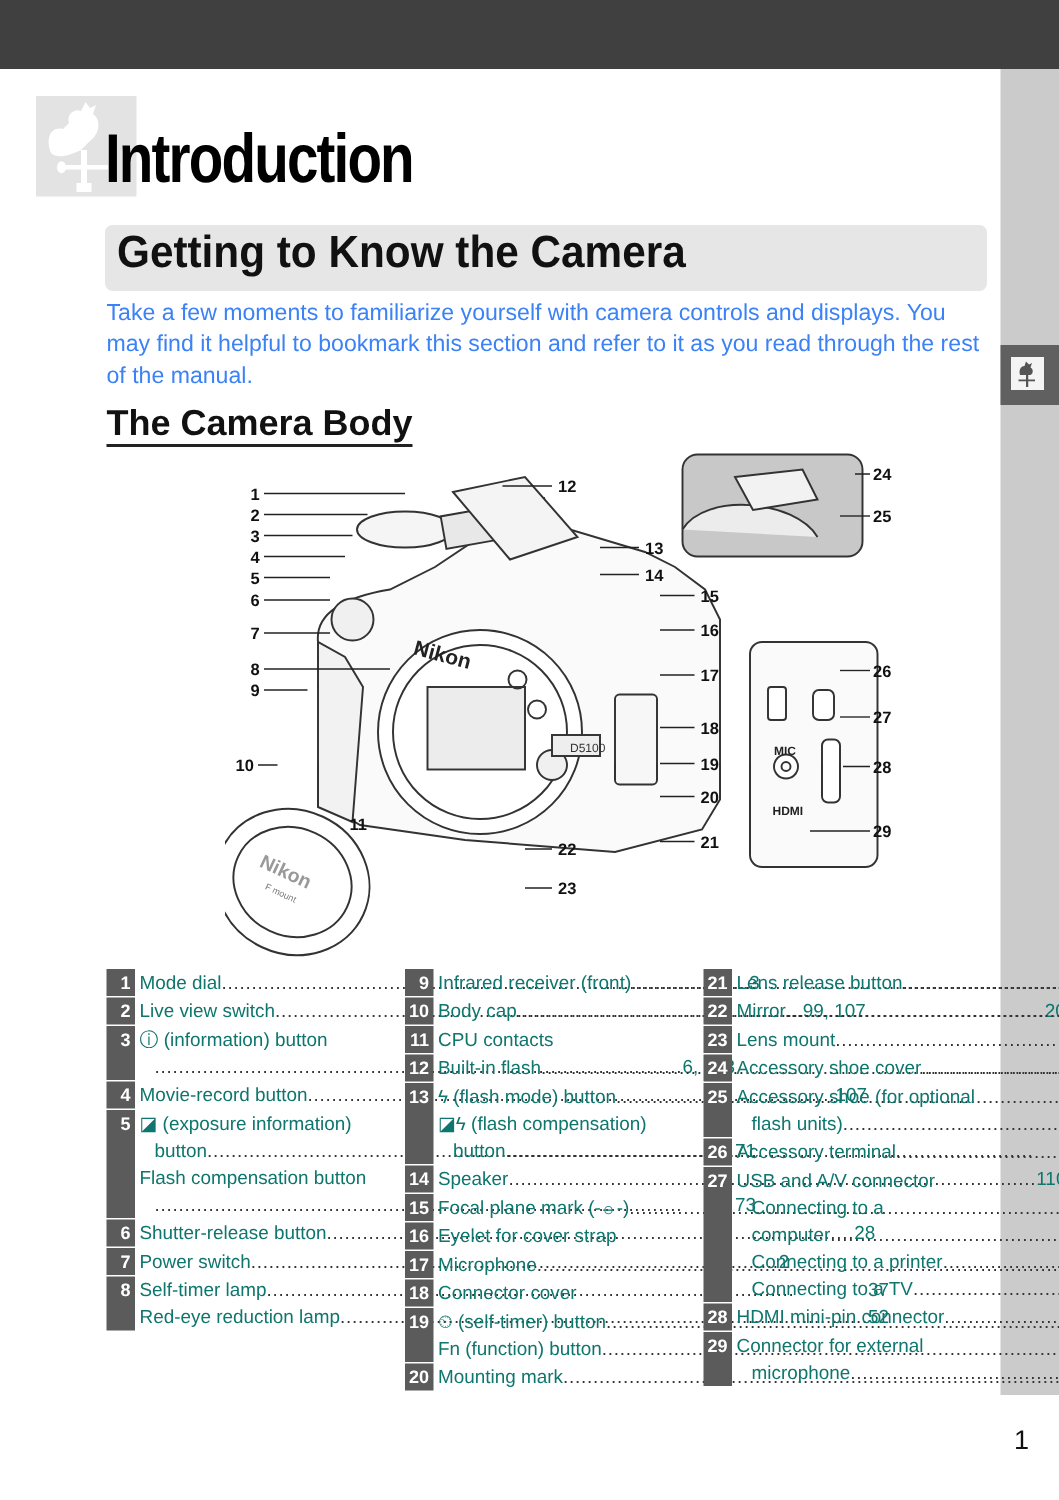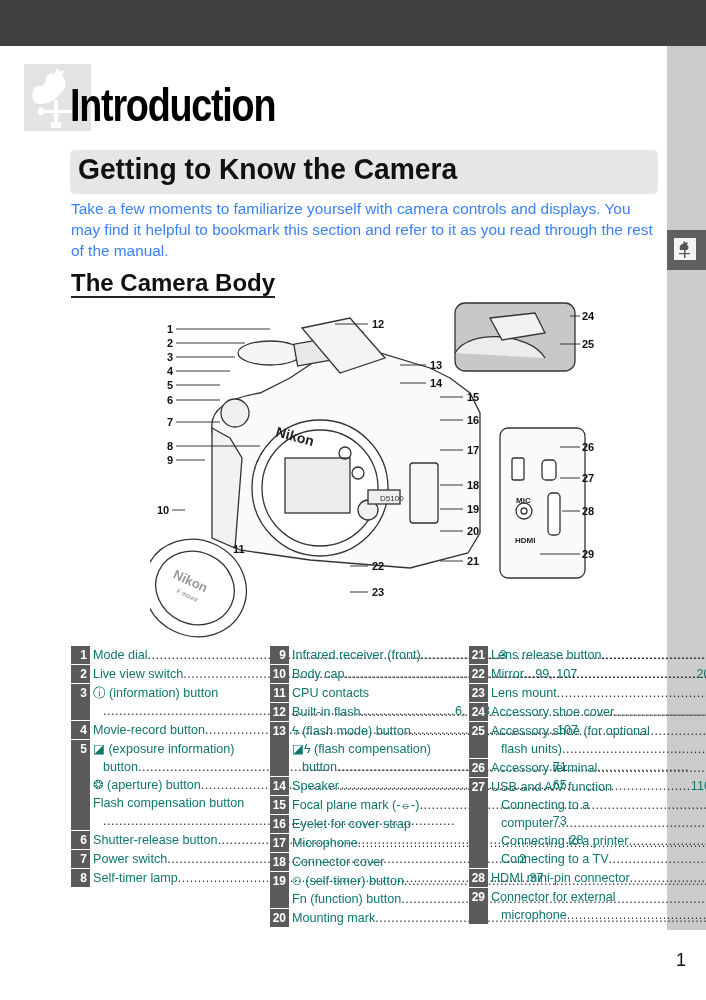--- a/index.html
+++ b/index.html
@@ -233,25 +233,20 @@
           <div class="line nodots">
             <span class="t">◪ (exposure information)</span>
             <span class="dots"></span>
             <span class="p"></span>
           </div>
           <div class="line indent">
             <span class="t">button </span>
             <span class="dots"></span>
             <span class="p">71</span>
           </div>
-          <div class="line">
-            <span class="t">❂ (aperture) button </span>
-            <span class="dots"></span>
-            <span class="p">65</span>
-          </div>
           <div class="line nodots">
             <span class="t">Flash compensation button</span>
             <span class="dots"></span>
             <span class="p"></span>
           </div>
           <div class="line indent">
             <span class="t"></span>
             <span class="dots"></span>
             <span class="p">73</span>
           </div>
@@ -277,20 +272,25 @@
           </div>
         </div>
       </div>
       <div class="entry">
         <div class="num">8</div>
         <div class="lines">
           <div class="line">
             <span class="t">Self-timer lamp </span>
             <span class="dots"></span>
             <span class="p">37</span>
+          </div>
+          <div class="line">
+            <span class="t">Red-eye reduction lamp </span>
+            <span class="dots"></span>
+            <span class="p">52</span>
           </div>
         </div>
       </div>
     </div>
   <div class="col" id="col1" style="left:270px;">
       <div class="entry">
         <div class="num">9</div>
         <div class="lines">
           <div class="line">
             <span class="t">Infrared receiver (front) </span>
@@ -473,21 +473,21 @@
           <div class="line">
             <span class="t">Accessory terminal </span>
             <span class="dots"></span>
           </div>
         </div>
       </div>
       <div class="entry">
         <div class="num">27</div>
         <div class="lines">
           <div class="line nodots">
-            <span class="t">USB and A/V function</span>
+            <span class="t">USB and A/V connector</span>
             <span class="dots"></span>
             <span class="p"></span>
           </div>
           <div class="line indent nodots">
             <span class="t">Connecting to a</span>
             <span class="dots"></span>
             <span class="p"></span>
           </div>
           <div class="line indent">
             <span class="t">computer</span>

